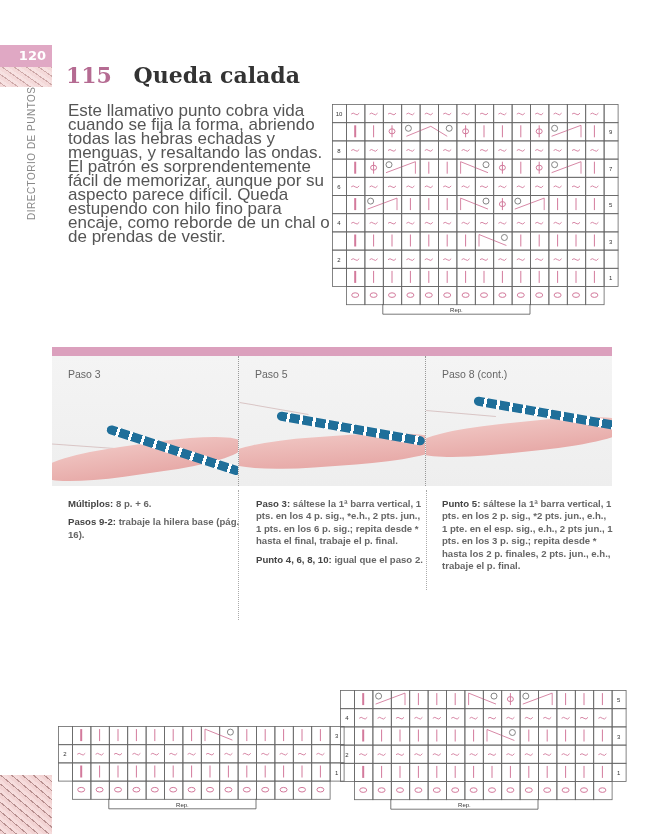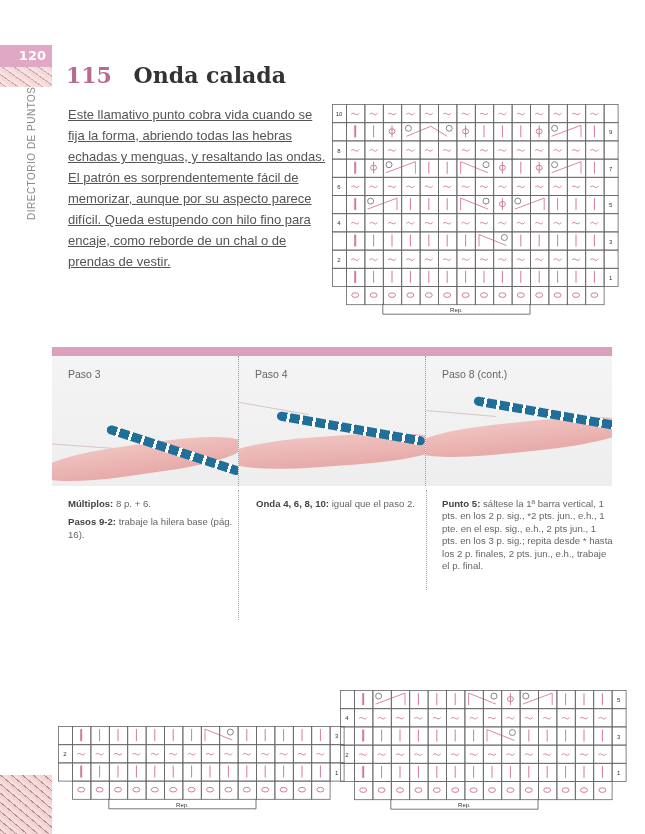--- a/index.html
+++ b/index.html
@@ -10,53 +10,53 @@
   .page-num { position: absolute; right: 6px; top: 3px; color: #fff; font-weight: bold; font-size: 13px; font-family: "DejaVu Sans", sans-serif; }
   .swatch-top { position: absolute; left: 0; top: 67px; width: 52px; height: 20px;
     background: repeating-linear-gradient(35deg, #f3d5d5 0 3px, #c9a0a0 3px 4px, #f6dede 4px 7px); opacity: .9; }
   .side-label { position: absolute; left: 26px; top: 220px; transform-origin: left top; transform: rotate(-90deg);
     font-size: 10px; letter-spacing: .5px; color: #888; white-space: nowrap; }
   .swatch-bottom { position: absolute; left: 0; top: 775px; width: 52px; height: 59px;
     background: repeating-linear-gradient(40deg, #f2d3d3 0 3px, #b89090 3px 4px, #f6dcdc 4px 7px); }
 
   .title { position: absolute; left: 66px; top: 62px; font-family: "DejaVu Serif", serif; font-size: 22px; color: #333; }
   .title .num { color: #b56b92; margin-right: 14px; }
-  .intro { position: absolute; left: 68px; top: 104px; width: 262px; font-size: 13px; line-height: 21px; color: #555; text-decoration: underline; }
+  .intro { position: absolute; left: 68px; top: 104px; width: 262px; font-size: 17px; line-height: 14px; color: #555; }
 
   .chart { position: absolute; }
   .chart svg { display: block; }
 
   .band { position: absolute; left: 52px; top: 347px; width: 560px; height: 9px; background: #dba0bd; }
   .photos { position: absolute; left: 52px; top: 356px; width: 560px; height: 160px; display: flex; }
   .photo { position: relative; flex: 1; height: 130px; background: linear-gradient(#f4f4f4, #eeeeee); overflow: hidden; }
   .photo + .photo { border-left: 1px dotted #999; }
   .photo-label { position: absolute; left: 16px; top: 12px; font-size: 10.5px; color: #666; }
   .yarn { position: absolute; left: -10px; height: 30px; background: linear-gradient(#efc2bf, #e7aaa8); border-radius: 40%; }
   .hook { position: absolute; height: 9px; border-radius: 5px;
     background: repeating-linear-gradient(90deg, #1f6f9a 0 10px, #ffffff 10px 13px); }
   .thread { position: absolute; height: 1px; background: #d9c5c5; }
 
   .col { position: absolute; top: 498px; width: 172px; font-size: 9.6px; line-height: 12.4px; color: #666; }
-  .col p { margin-bottom: 6px; }
+  .col p { margin-bottom: 6px; font-weight: bold; }
   .col b { color: #444; }
   .divider { position: absolute; top: 490px; width: 0; border-left: 1px dotted #aaa; }
 </style>
 </head>
 <body>
 
 <div class="page-tab">
   <span class="page-num">120</span>
 </div>
 <div class="swatch-top"></div>
 <div class="side-label">DIRECTORIO DE PUNTOS</div>
 <div class="swatch-bottom"></div>
 
 <h1 class="title">
   <span class="num">115</span>
-  <span>Onda calada</span>
+  <span>Queda calada</span>
 </h1>
 <p class="intro">Este llamativo punto cobra vida cuando se fija la forma, abriendo todas las hebras echadas y menguas, y resaltando las ondas. El patrón es sorprendentemente fácil de memorizar, aunque por su aspecto parece difícil. Queda estupendo con hilo fino para encaje, como reborde de un chal o de prendas de vestir.</p>
 
 <div class="chart" id="chart-main" style="left:332px; top:104px;">
     <svg width="289.59999999999997" height="218.2" xmlns="http://www.w3.org/2000/svg" font-family="Liberation Sans, sans-serif">
       <rect x="0.5" y="0.5" width="14" height="18.2" fill="none" stroke="#666666" stroke-width="0.8"></rect>
       <rect x="272.09999999999997" y="0.5" width="14" height="18.2" fill="none" stroke="#666666" stroke-width="0.8"></rect>
       <text x="7" y="12.1" font-size="6" text-anchor="middle" fill="#333">10</text>
       <rect x="14.5" y="0.5" width="18.4" height="18.2" fill="none" stroke="#666666" stroke-width="0.8"></rect>
       <path d="M19.2 10.1 q2 -2 4 0 t4 -1" fill="none" stroke="#d37a9c" stroke-width="0.9"></path>
@@ -407,40 +407,41 @@
 
 <div class="band"></div>
 <div class="photos">
   <div class="photo">
     <span class="photo-label">Paso 3</span>
     <div class="thread" style="left:0; top:90px; width:70px; transform:rotate(4deg);"></div>
     <div class="yarn" style="top:88px; width:200px; transform:rotate(-8deg);"></div>
     <div class="hook" style="left:55px; top:68px; width:140px; transform:rotate(18deg); transform-origin:left;"></div>
   </div>
   <div class="photo">
-    <span class="photo-label">Paso 4</span>
+    <span class="photo-label">Paso 5</span>
     <div class="thread" style="left:0; top:52px; width:70px; transform:rotate(10deg);"></div>
     <div class="yarn" style="top:80px; width:210px; transform:rotate(-4deg);"></div>
     <div class="hook" style="left:38px; top:55px; width:150px; transform:rotate(10deg); transform-origin:left;"></div>
   </div>
   <div class="photo">
     <span class="photo-label">Paso 8 (cont.)</span>
     <div class="thread" style="left:0; top:57px; width:70px; transform:rotate(5deg);"></div>
     <div class="yarn" style="top:66px; width:210px; transform:rotate(-6deg);"></div>
     <div class="hook" style="left:48px; top:40px; width:150px; transform:rotate(10deg); transform-origin:left;"></div>
   </div>
 </div>
 
 <div class="col" style="left:68px;" id="col1">
     <p><b>Múltiplos:</b> 8 p. + 6.</p>
     <p><b>Pasos 9-2:</b> trabaje la hilera base (pág. 16).</p>
   </div>
 <div class="divider" style="left:238px; height:130px;"></div>
 <div class="col" style="left:256px;" id="col2">
-    <p><b>Onda 4, 6, 8, 10:</b> igual que el paso 2.</p>
+    <p><b>Paso 3:</b> sáltese la 1ª barra vertical, 1 pts. en los 4 p. sig., *e.h., 2 pts. jun., 1 pts. en los 6 p. sig.; repita desde * hasta el final, trabaje el p. final.</p>
+    <p><b>Punto 4, 6, 8, 10:</b> igual que el paso 2.</p>
   </div>
 <div class="divider" style="left:426px; height:100px;"></div>
 <div class="col" style="left:442px;" id="col3">
     <p><b>Punto 5:</b> sáltese la 1ª barra vertical, 1 pts. en los 2 p. sig., *2 pts. jun., e.h., 1 pte. en el esp. sig., e.h., 2 pts jun., 1 pts. en los 3 p. sig.; repita desde * hasta los 2 p. finales, 2 pts. jun., e.h., trabaje el p. final.</p>
   </div>
 
 <div class="chart" id="chart-small" style="left:58px; top:726px;">
     <svg width="289.59999999999997" height="90.8" xmlns="http://www.w3.org/2000/svg" font-family="Liberation Sans, sans-serif">
       <rect x="0.5" y="0.5" width="14" height="18.2" fill="none" stroke="#666666" stroke-width="0.8"></rect>
       <rect x="272.09999999999997" y="0.5" width="14" height="18.2" fill="none" stroke="#666666" stroke-width="0.8"></rect>

